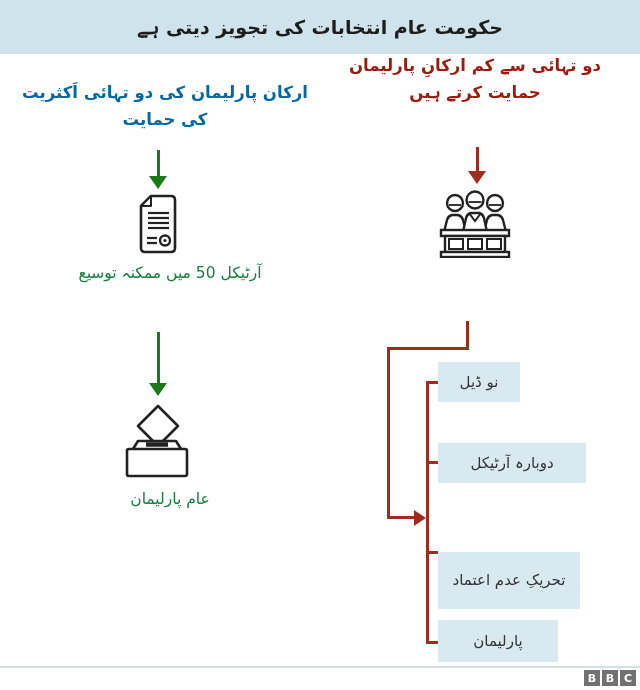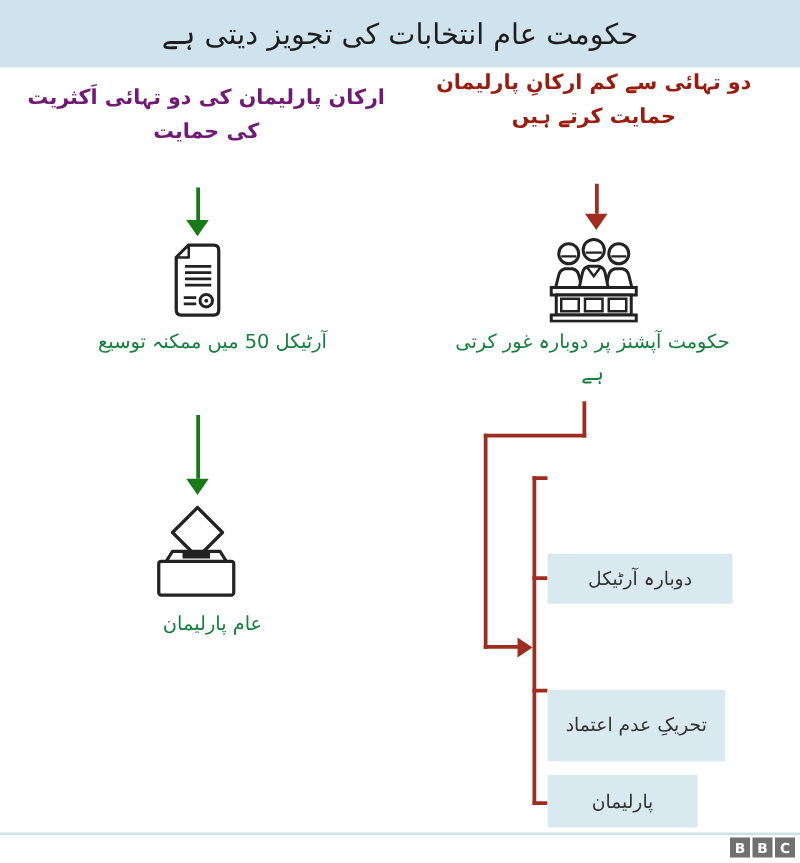--- a/index.html
+++ b/index.html
@@ -3,24 +3,24 @@
 <meta charset="utf-8">
 <style>
   * { margin:0; padding:0; box-sizing:border-box; }
   body { font-family:"DejaVu Sans", sans-serif; background:#fff; }
   .canvas { position:relative; width:640px; height:690px; background:#ffffff; overflow:hidden; margin:0 auto; }
 
   .header-bar {
     position:absolute; left:0; top:0; width:640px; height:54px;
     background:#cfe3ec; display:flex; align-items:center; justify-content:center;
   }
-  .header-bar .title { font-size:23px; font-weight:normal; color:#1d1d1d; direction:rtl; }
+  .header-bar .title { font-size:19px; font-weight:bold; color:#1d1d1d; direction:rtl; }
 
   .col-title { position:absolute; text-align:center; font-weight:bold; font-size:16.5px; line-height:1.65; direction:rtl; }
-  .col-title.green { left:20px; top:64px; width:290px; color:#701a75; }
+  .col-title.green { left:20px; top:79px; width:290px; color:#0369a1; }
   .col-title.red   { left:330px; top:52px; width:290px; color:#9a1c0f; }
 
   .arrow-down { position:absolute; width:18px; display:flex; flex-direction:column; align-items:center; }
   .arrow-down .shaft { width:3px; flex:1; }
   .arrow-down .head  { width:0; height:0; border-left:9px solid transparent; border-right:9px solid transparent; }
   .arrow-green .shaft { background:#1a7a1a; }
   .arrow-green .head  { border-top:13px solid #1a7a1a; }
   .arrow-red .shaft   { background:#9e2d1f; }
   .arrow-red .head    { border-top:13px solid #9e2d1f; }
 
@@ -121,33 +121,33 @@
 
       <rect x="3" y="42" width="68" height="6" fill="#fff" stroke="#222" stroke-width="2.4"></rect>
       <rect x="7" y="48" width="60" height="16" fill="#fff" stroke="#222" stroke-width="2.4"></rect>
       <rect x="11" y="51" width="14" height="10" fill="#fff" stroke="#222" stroke-width="2"></rect>
       <rect x="30" y="51" width="14" height="10" fill="#fff" stroke="#222" stroke-width="2"></rect>
       <rect x="49" y="51" width="14" height="10" fill="#fff" stroke="#222" stroke-width="2"></rect>
       <rect x="3" y="64" width="68" height="5" fill="#fff" stroke="#222" stroke-width="2.4"></rect>
     </svg>
   </div>
 
-  <div class="step-label" style="left:360px; top:260px; width:228px;">حکومت آپشنز پر دوبارہ غور کرتی ہے</div>
 
   <div class="red-line" style="left:466px; top:321px; width:3px;  height:29px;"></div>
   <div class="red-line" style="left:387px; top:347px; width:82px; height:3px;"></div>
   <div class="red-line" style="left:387px; top:347px; width:3px;  height:172px;"></div>
   <div class="red-line" style="left:387px; top:516px; width:28px; height:3px;"></div>
   <div class="red-arrowhead" style="left:414px; top:509.5px;"></div>
   <div class="red-line" style="left:426px; top:381px; width:3px;  height:263px;"></div>
   <div class="red-line" style="left:426px; top:381px; width:12px; height:3px;"></div>
   <div class="red-line" style="left:426px; top:461px; width:12px; height:3px;"></div>
   <div class="red-line" style="left:426px; top:551px; width:12px; height:3px;"></div>
   <div class="red-line" style="left:426px; top:641px; width:12px; height:3px;"></div>
 
+  <div class="option-box" style="left:438px; top:362px; width:82px;  height:40px;">نو ڈیل</div>
   <div class="option-box" style="left:438px; top:443px; width:148px; height:40px;">دوبارہ آرٹیکل</div>
   <div class="option-box" style="left:438px; top:524px; width:142px; height:57px;margin-top:28px;">تحریکِ عدم اعتماد</div>
   <div class="option-box" style="left:438px; top:620px; width:120px; height:42px;">پارلیمان</div>
 
   <div class="divider"></div>
   <div class="bbc-logo">
     <div class="blk">B</div>
     <div class="blk">B</div>
     <div class="blk">C</div>
   </div>

